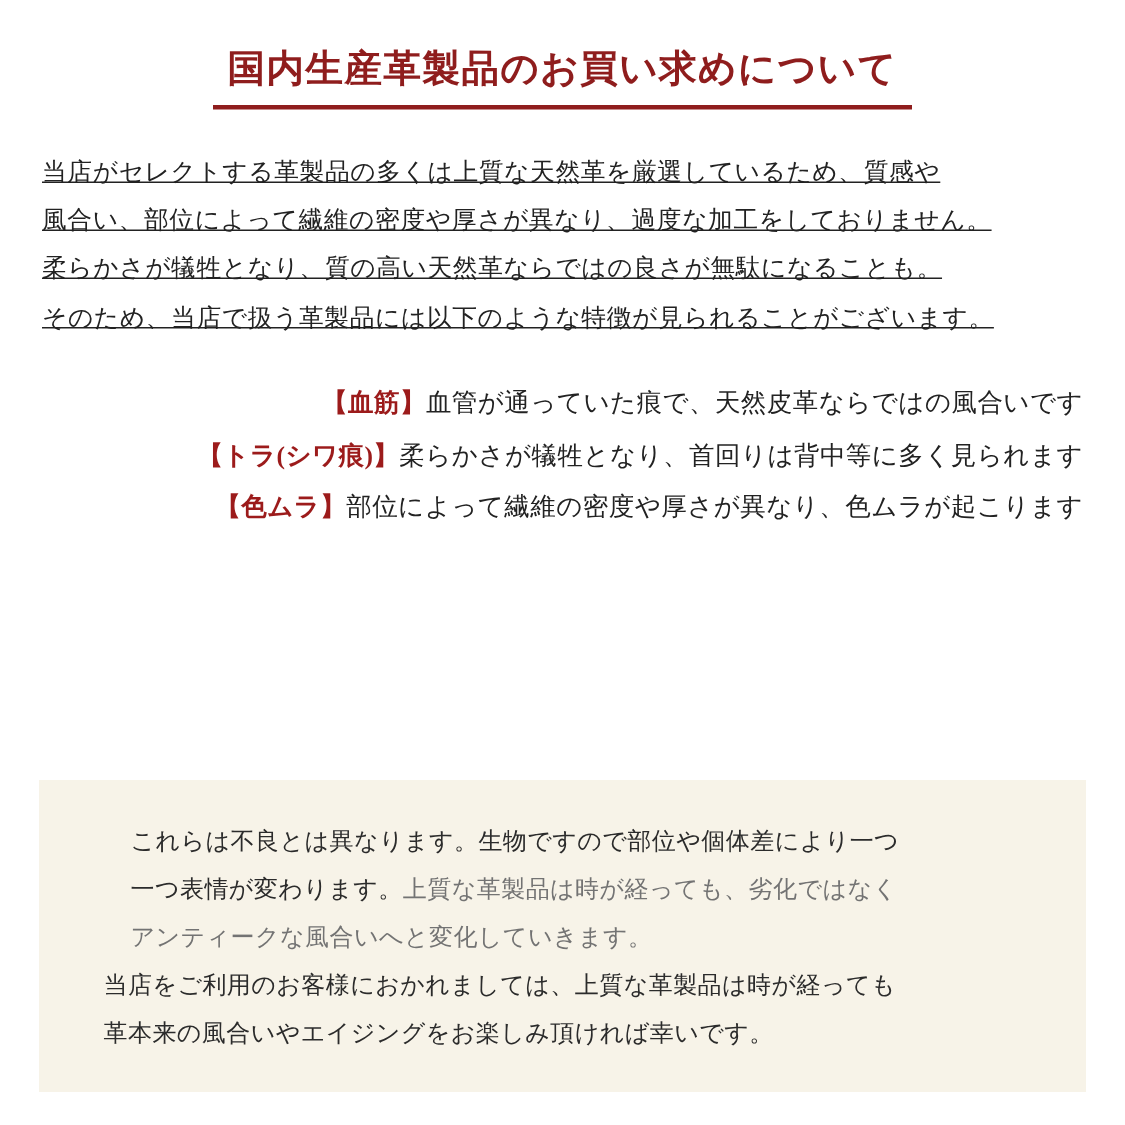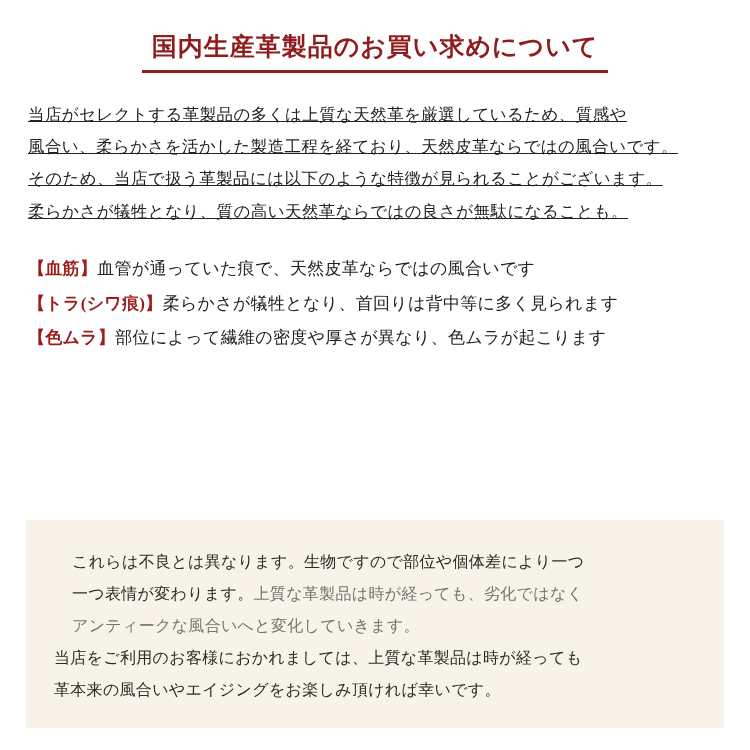--- a/index.html
+++ b/index.html
@@ -55,36 +55,36 @@
     margin-top: 24px;
     padding: 0 2px;
   }
   .feature-row {
     font-size: 17px;
     line-height: 2.05;
     color: #222222;
     letter-spacing: 0.3px;
     white-space: nowrap;
   }
-  .feature-row.center { text-align: left; }
+  .feature-row.center { text-align: right; }
   .feature-tag {
     color: #9c1b1b;
     font-weight: bold;
   }
 
   
   .note {
     position: absolute;
     left: 26px;
     right: 26px;
     top: 520px;
     height: 208px;
     background: #f7f3e8;
     box-sizing: border-box;
-    padding: 26px 30px 0 28px;
+    padding: 26px 30px 0 43px;
   }
   .note-line {
     font-size: 16px;
     line-height: 2.0;
     color: #2b2b2b;
     letter-spacing: 0.3px;
     white-space: nowrap;
   }
   .note-line.indent { padding-left: 18px; }
   .hl-red { color: #737373; }
@@ -93,23 +93,23 @@
 <body>
 
 <div class="page">
 
   <div class="title-wrap">
     <div class="title">国内生産革製品のお買い求めについて</div>
   </div>
 
   <div class="intro">
     <div>当店がセレクトする革製品の多くは上質な天然革を厳選しているため、質感や</div>
-    <div>風合い、柔らかさを活かした製造工程を経ており、天然皮革ならではの風合いです。</div>
+    <div>風合い、部位によって繊維の密度や厚さが異なり、過度な加工をしておりません。</div>
+    <div>柔らかさが犠牲となり、質の高い天然革ならではの良さが無駄になることも。</div>
     <div>そのため、当店で扱う革製品には以下のような特徴が見られることがございます。</div>
-    <div>柔らかさが犠牲となり、質の高い天然革ならではの良さが無駄になることも。</div>
   </div>
 
   <div class="features">
     <div class="feature-row center">
       <span class="feature-tag">【血筋】</span><span>血管が通っていた痕で、天然皮革ならではの風合いです</span>
     </div>
     <div class="feature-row center">
       <span class="feature-tag">【トラ(シワ痕)】</span><span>柔らかさが犠牲となり、首回りは背中等に多く見られます</span>
     </div>
     <div class="feature-row center">

